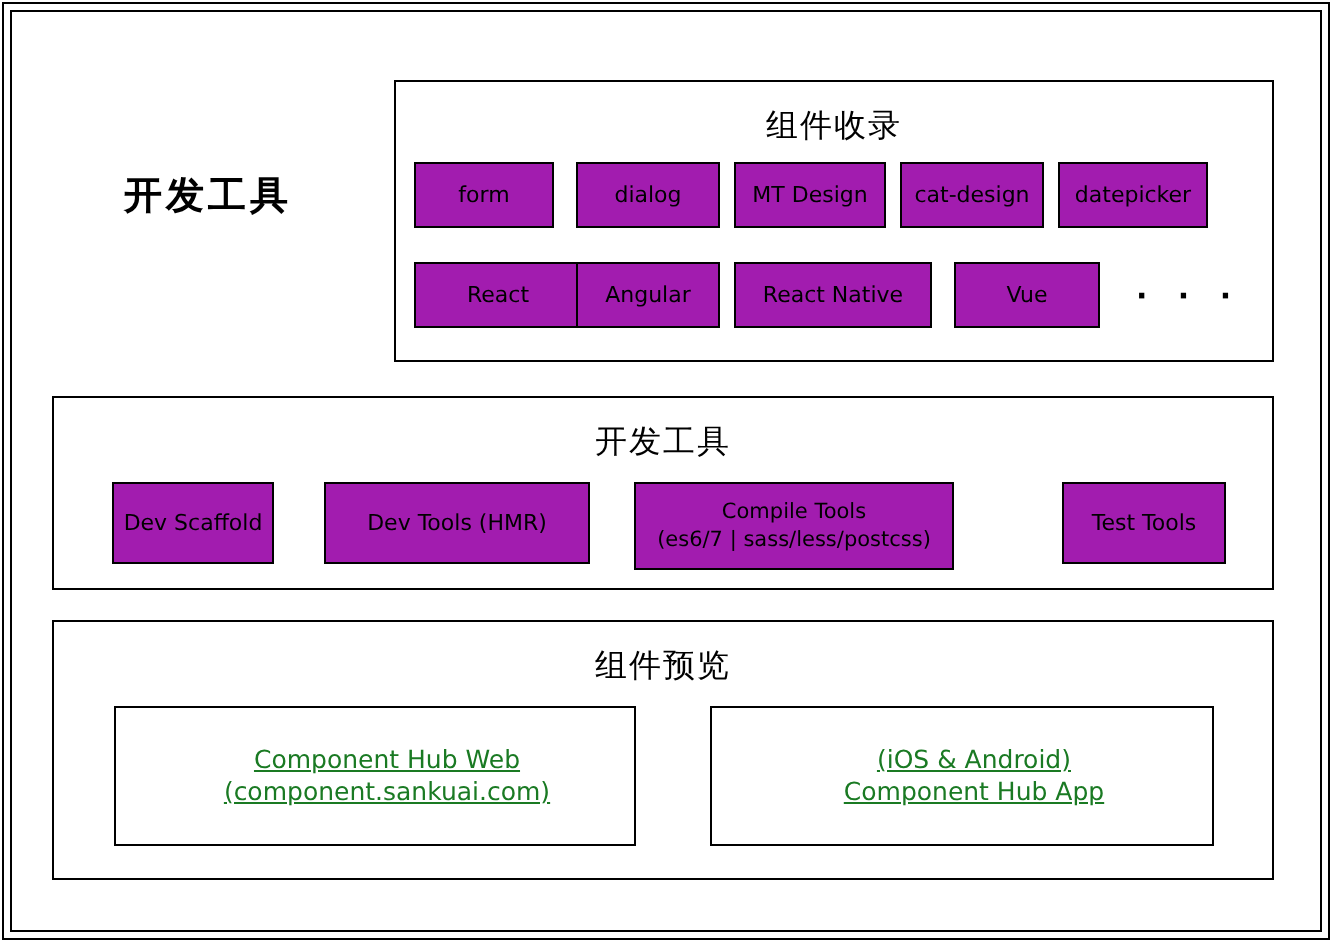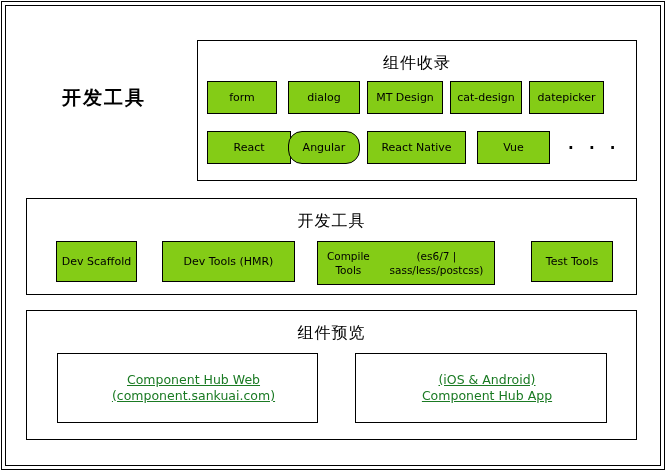--- a/index.html
+++ b/index.html
@@ -63,21 +63,21 @@
     font-weight: bold;
     letter-spacing: 2px;
     color: #000;
   }
 
   
   .chip {
     position: absolute;
     border: 1px solid #000;
     box-sizing: border-box;
-    background: #84cc16;
+    background: #a21caf;
     display: flex;
     align-items: center;
     justify-content: center;
     text-align: center;
     font-size: 11px;
     line-height: 14px;
     font-family: "DejaVu Sans", "Liberation Sans", sans-serif;
   }
   .chip.two-line { font-size: 10.5px; line-height: 14px; }
 
@@ -136,42 +136,42 @@
 <div class="chip" style="left:450px; top:81px; width:72px; height:33px;">
   <span>cat-design</span>
 </div>
 <div class="chip" style="left:529px; top:81px; width:75px; height:33px;">
   <span>datepicker</span>
 </div>
 
 <div class="chip" style="left:207px; top:131px; width:84px; height:33px;">
   <span>React</span>
 </div>
-<div class="chip" style="left:288px; top:131px; width:72px; height:33px;border-radius:14px;">
+<div class="chip" style="left:288px; top:131px; width:72px; height:33px;">
   <span>Angular</span>
 </div>
 <div class="chip" style="left:367px; top:131px; width:99px; height:33px;">
   <span>React Native</span>
 </div>
 <div class="chip" style="left:477px; top:131px; width:73px; height:33px;">
   <span>Vue</span>
 </div>
 <div class="ellipsis-dots" style="left:568px; top:141px;">· · ·</div>
 
 <div class="panel" style="left:26px; top:198px; width:611px; height:97px;">
   <div class="panel-title" style="top:12px;">开发工具</div>
 </div>
 
 <div class="chip" style="left:56px; top:241px; width:81px; height:41px;">
   <span>Dev Scaffold</span>
 </div>
 <div class="chip" style="left:162px; top:241px; width:133px; height:41px;">
   <span>Dev Tools (HMR)</span>
 </div>
-<div class="chip two-line" style="left:317px; top:241px; width:178px; height:44px; flex-direction:row;">
+<div class="chip two-line" style="left:317px; top:241px; width:160px; height:44px; flex-direction:column;">
   <span>Compile Tools</span>
   <span>(es6/7 | sass/less/postcss)</span>
 </div>
 <div class="chip" style="left:531px; top:241px; width:82px; height:41px;">
   <span>Test Tools</span>
 </div>
 
 <div class="panel" style="left:26px; top:310px; width:611px; height:130px;">
   <div class="panel-title" style="top:12px;">组件预览</div>
 </div>

